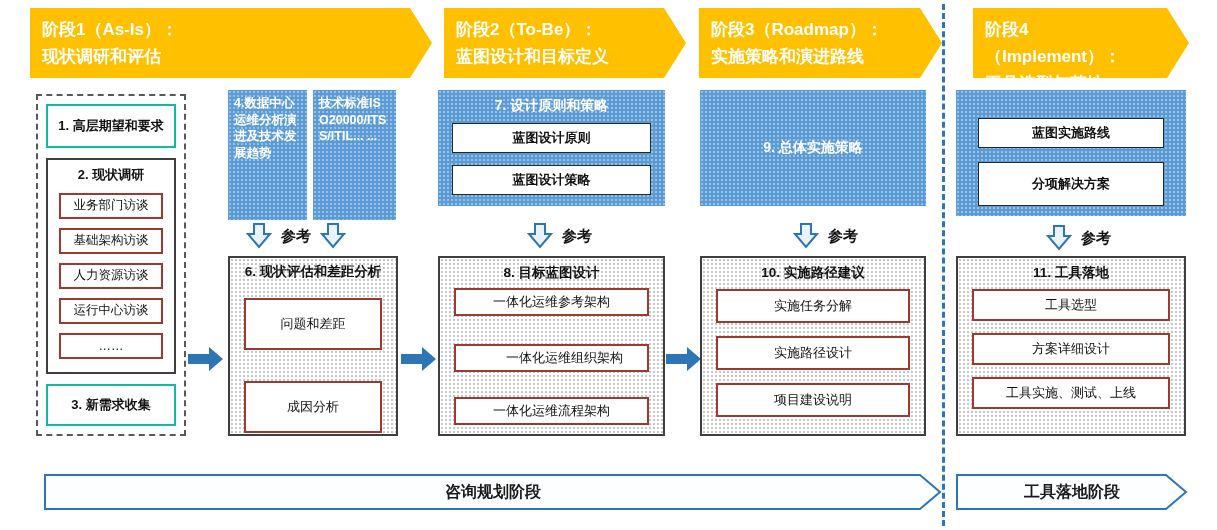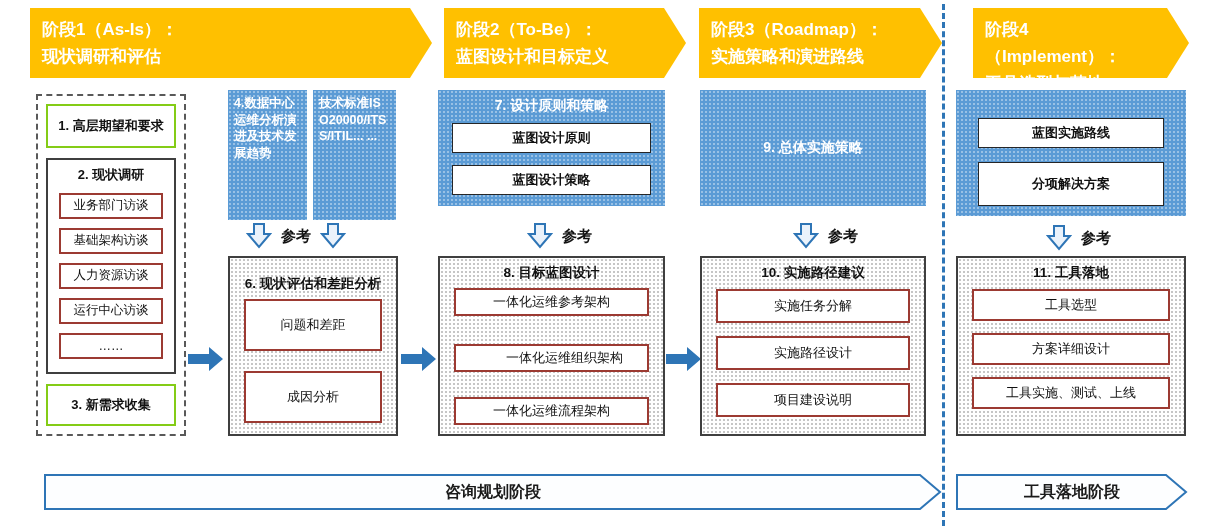--- a/index.html
+++ b/index.html
@@ -15,21 +15,21 @@
   
   .hdr {
     background: #FFC000; color: #fff; font-weight: bold;
     font-size: 17px; line-height: 1.6; padding: 8px 30px 25px 12px;
     clip-path: polygon(0 0, calc(100% - 22px) 0, 100% 50%, calc(100% - 22px) 100%, 0 100%);
   }
 
   .dashedbox { border: 2px dashed #595959; background: #fff;
     display: flex; flex-direction: column; padding: 8px; gap: 10px; }
 
-  .blkline { border: 2px solid #84cc16; background: #fff;
+  .blkline { border: 2px solid #14b8a6; background: #fff;
     display: flex; align-items: center; justify-content: center;
     font-weight: bold; font-size: 13px; text-align: right; }
 
   .surveybox { border: 2px solid #3f3f3f; background: #fff; flex: 1;
     display: flex; flex-direction: column; padding: 6px 11px; gap: 9px; }
 
   .redbox { border: 2px solid #9C3A32; background: #fff;
     display: flex; align-items: center; justify-content: center;
     font-size: 13px; color: #111; text-align: center; flex: none; }
 
@@ -111,21 +111,21 @@
   <div class="abs refgroup" style="left:246px; top:222px;">
     <svg width="26" height="28" viewBox="0 0 26 28">
       <polygon points="8,2 18,2 18,12 24,12 13,25 2,12 8,12" fill="#EAF2FB" stroke="#2E75B6" stroke-width="2"></polygon>
     </svg>
     <span class="reflabel">参考</span>
     <svg width="26" height="28" viewBox="0 0 26 28">
       <polygon points="8,2 18,2 18,12 24,12 13,25 2,12 8,12" fill="#EAF2FB" stroke="#2E75B6" stroke-width="2"></polygon>
     </svg>
   </div>
 
-  <div class="abs dotbox flexcol" style="left:228px; top:256px; width:170px; height:180px; padding-top:17px;">
+  <div class="abs dotbox flexcol" style="left:228px; top:256px; width:170px; height:180px; padding-top:5px;gap:11px;">
     <div class="coltitle" style="width:150px;">6. 现状评估和差距分析</div>
     <div class="redbox" style="width:138px; height:52px; margin-top:6px;">问题和差距</div>
     <div class="redbox" style="width:138px; height:52px; margin-top:20px;">成因分析</div>
   </div>
 
   <svg class="abs" style="left:401px; top:344px;" width="36" height="30" viewBox="0 0 36 30">
     <polygon points="0,10 21,10 21,3 35,15 21,27 21,20 0,20" fill="#2E75B6"></polygon>
   </svg>
 
   <div class="abs bluebox flexcol" style="left:438px; top:90px; width:227px; height:116px; padding-top:7px;">

